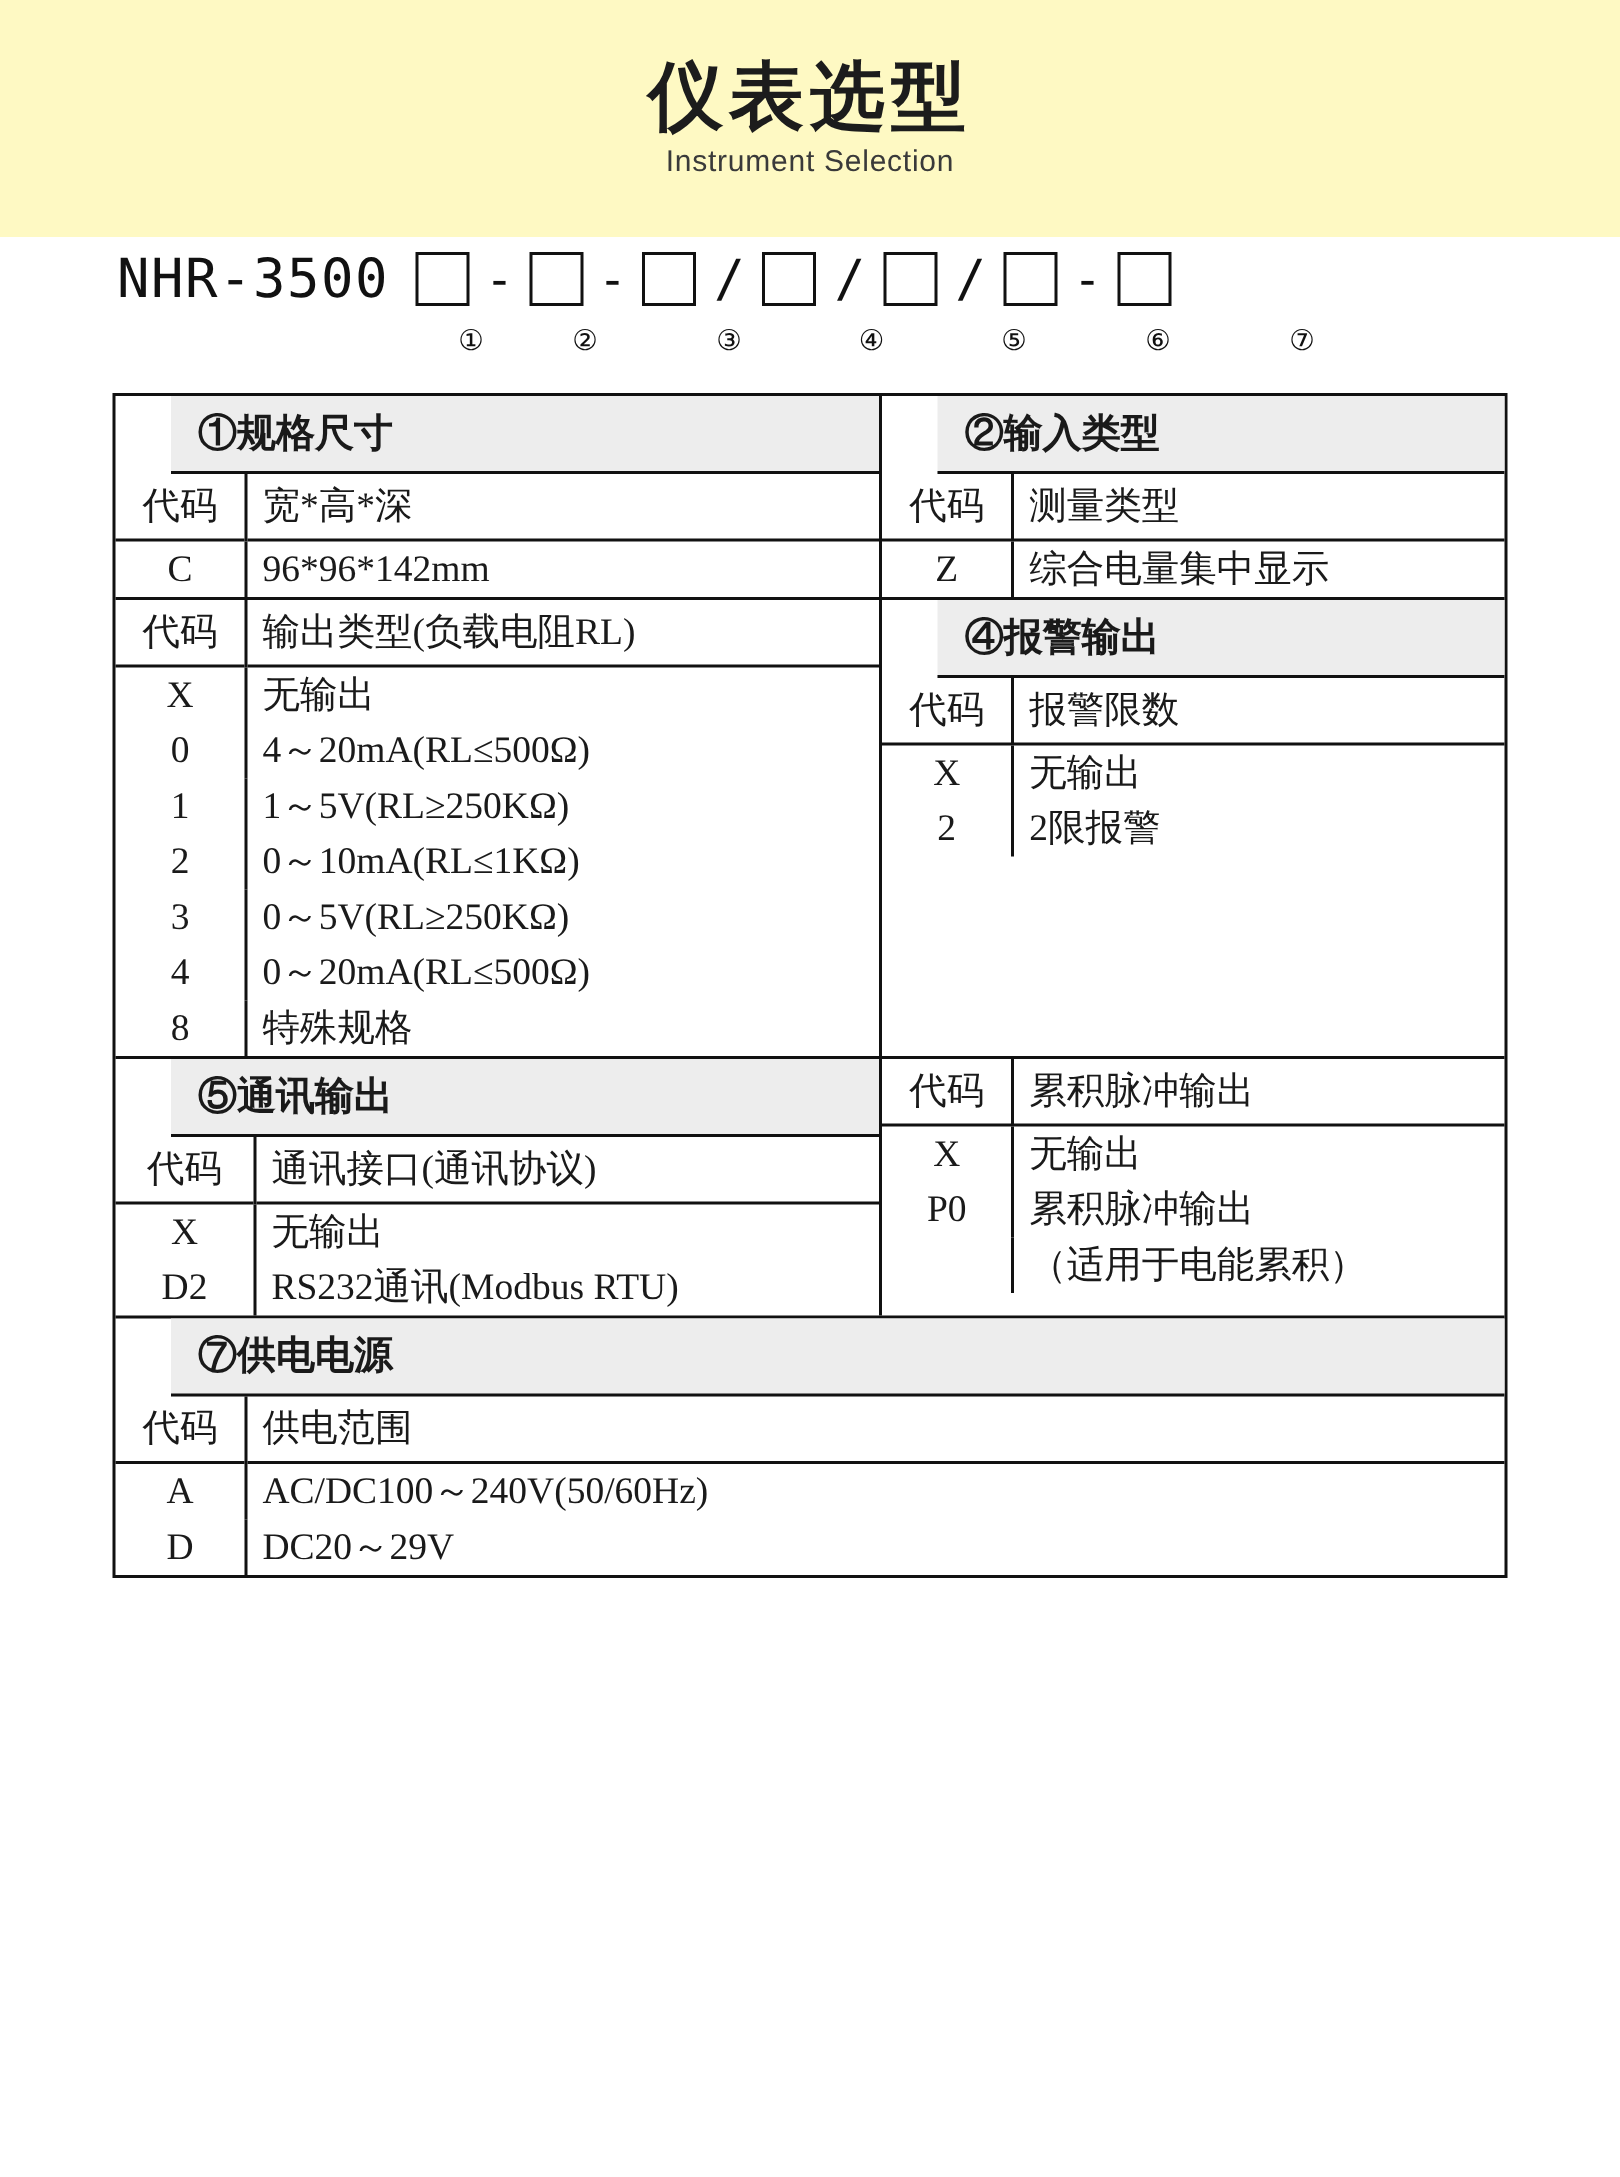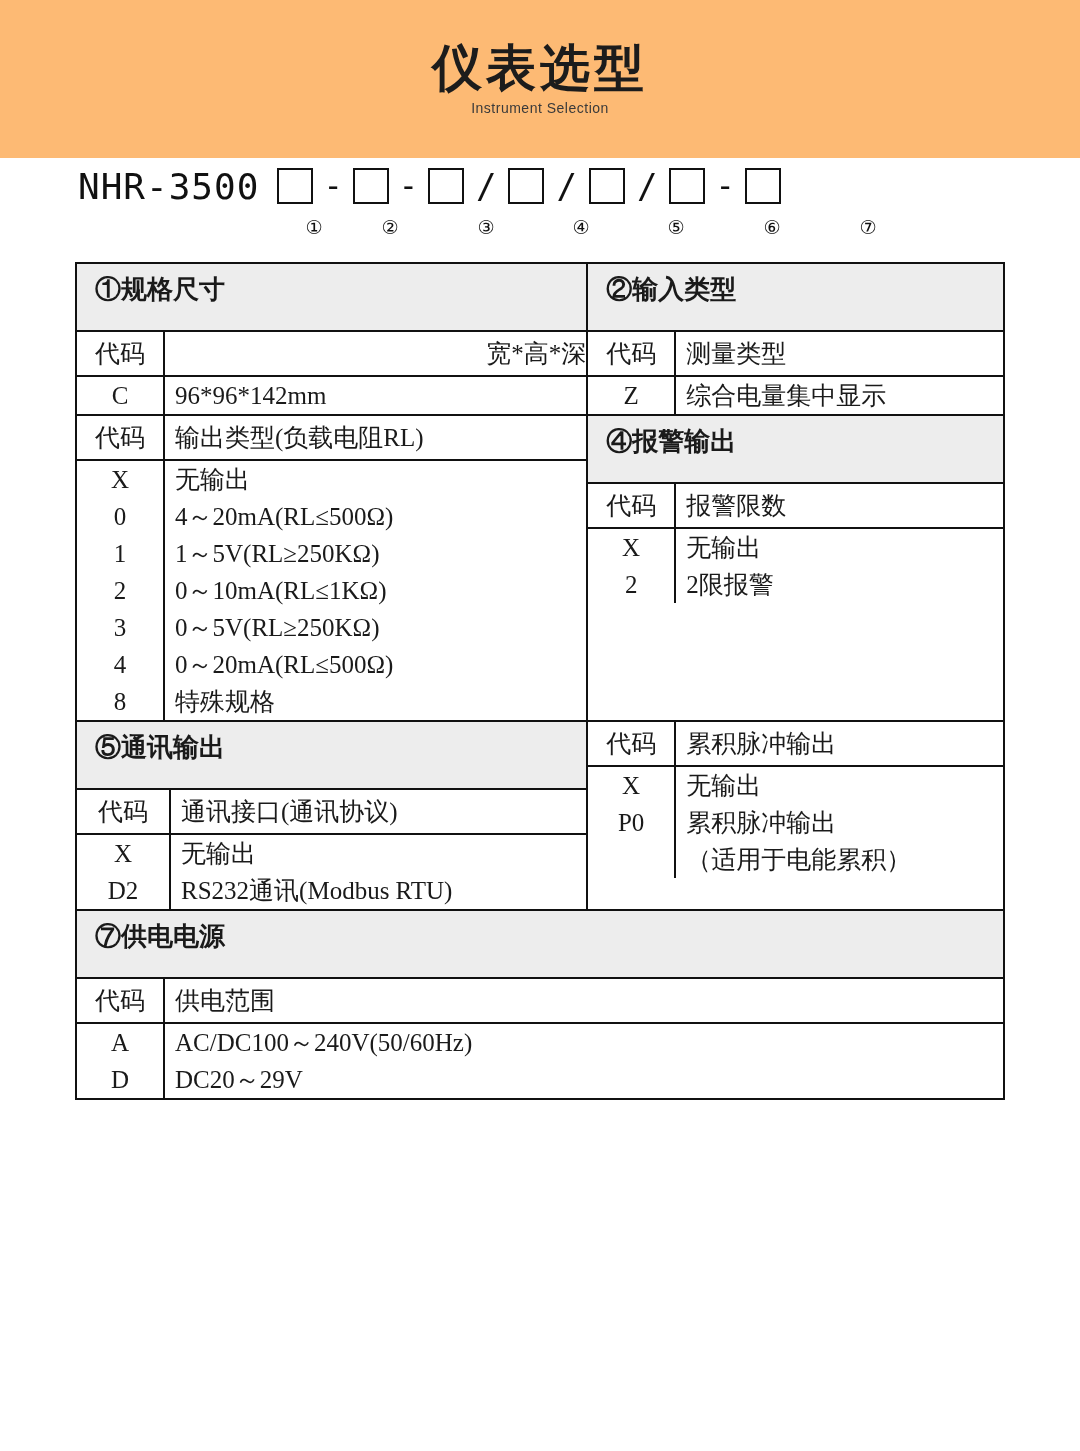--- a/index.html
+++ b/index.html
@@ -13,38 +13,38 @@
     font-family: "Liberation Serif", serif;
     color: #1a1a1a;
     position: relative;
     overflow: hidden;
   }
 
   
   .banner {
     width: 100%;
     height: 158px;
-    background: #fdba74;
+    background: #fef9c3;
     display: flex;
     flex-direction: column;
     align-items: center;
     justify-content: center;
     box-sizing: border-box;
   }
   .banner-title {
     font-family: "DejaVu Sans", sans-serif;
     font-weight: bold;
     font-size: 50px;
     letter-spacing: 4px;
     color: #1c1c1c;
     line-height: 1.05;
   }
   .banner-sub {
     font-family: "Liberation Sans", sans-serif;
-    font-size: 14px;
+    font-size: 20px;
     color: #3a3a3a;
     letter-spacing: 0.5px;
     margin-top: 6px;
   }
 
   
   .model-area {
     padding-left: 78px;
     position: relative;
     height: 96px;
@@ -102,29 +102,30 @@
     width: 55.2%;
     box-sizing: border-box;
     border-right: 2px solid #111;
   }
   .col-right {
     width: 44.8%;
     box-sizing: border-box;
   }
   .sect-head {
     background: #ededed;
-    font-family: Liberation Serif, serif;
+    font-family: Liberation Mono, monospace;
     font-weight: bold;
     font-size: 26px;
     padding: 9px 0 9px 18px;
     border-bottom: 2px solid #111;
     box-sizing: border-box;
-    height: 68px;
+    height: 52px;
     line-height: 34px;
     white-space: nowrap;
+    margin-left: 37px;
   }
 
   .tbl { width: 100%; border-collapse: collapse; }
   .tbl td {
     border: 0;
     font-size: 25px;
     font-family: "Liberation Serif", serif;
     padding: 2px 0 2px 0;
     vertical-align: middle;
     line-height: 1.32;
@@ -189,21 +190,21 @@
 
 <div class="sheet">
 
   <div class="row2 block-border-bottom">
     <div class="col-left">
       <div class="sect-head">①规格尺寸</div>
       <table class="tbl">
         <tbody>
             <tr class="hdr rule-under-header">
           <td class="code">代码</td>
-          <td class="desc" style="text-align:right">宽*高*深</td>
+          <td class="desc" style="text-align:left">宽*高*深</td>
         </tr>
         <tr>
           <td class="code mono">C</td>
           <td class="desc mono">96*96*142mm</td>
         </tr>
       </tbody>
         </table>
     </div>
     <div class="col-right">
       <div class="sect-head">②输入类型</div>

